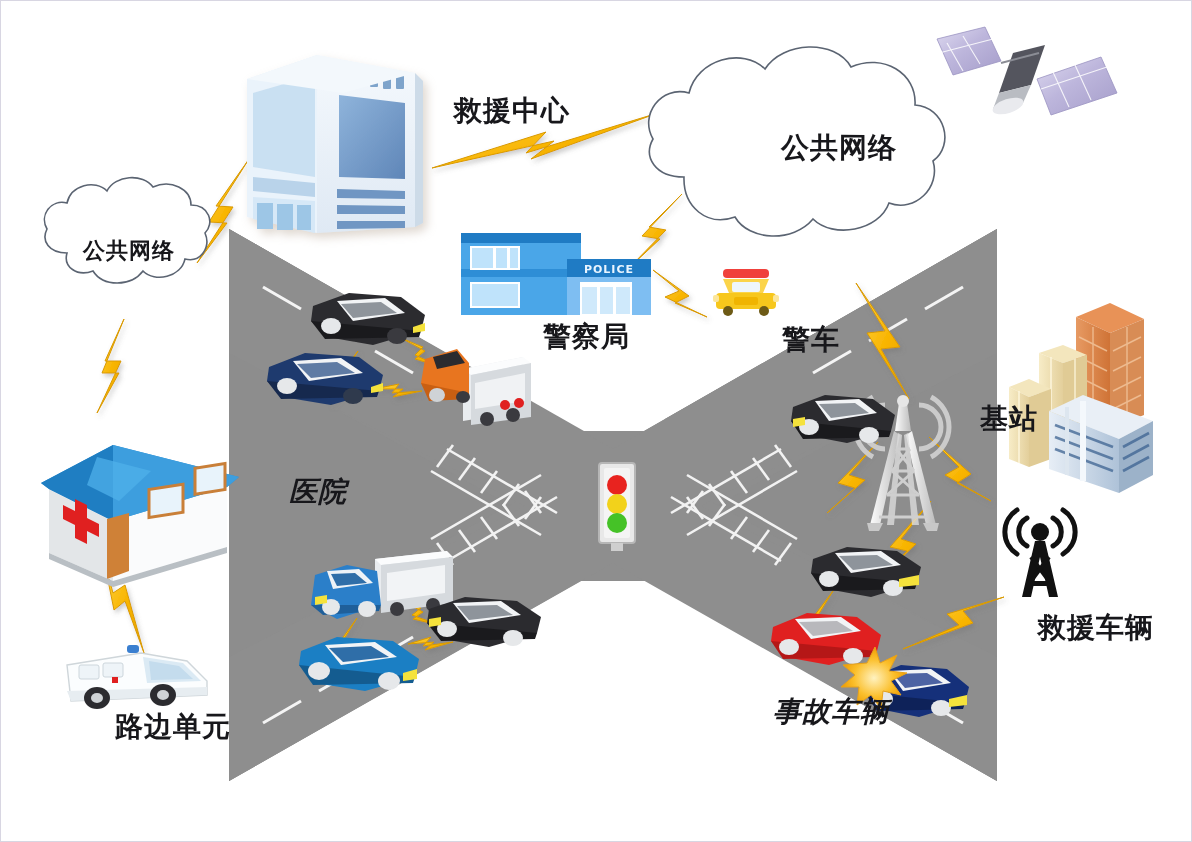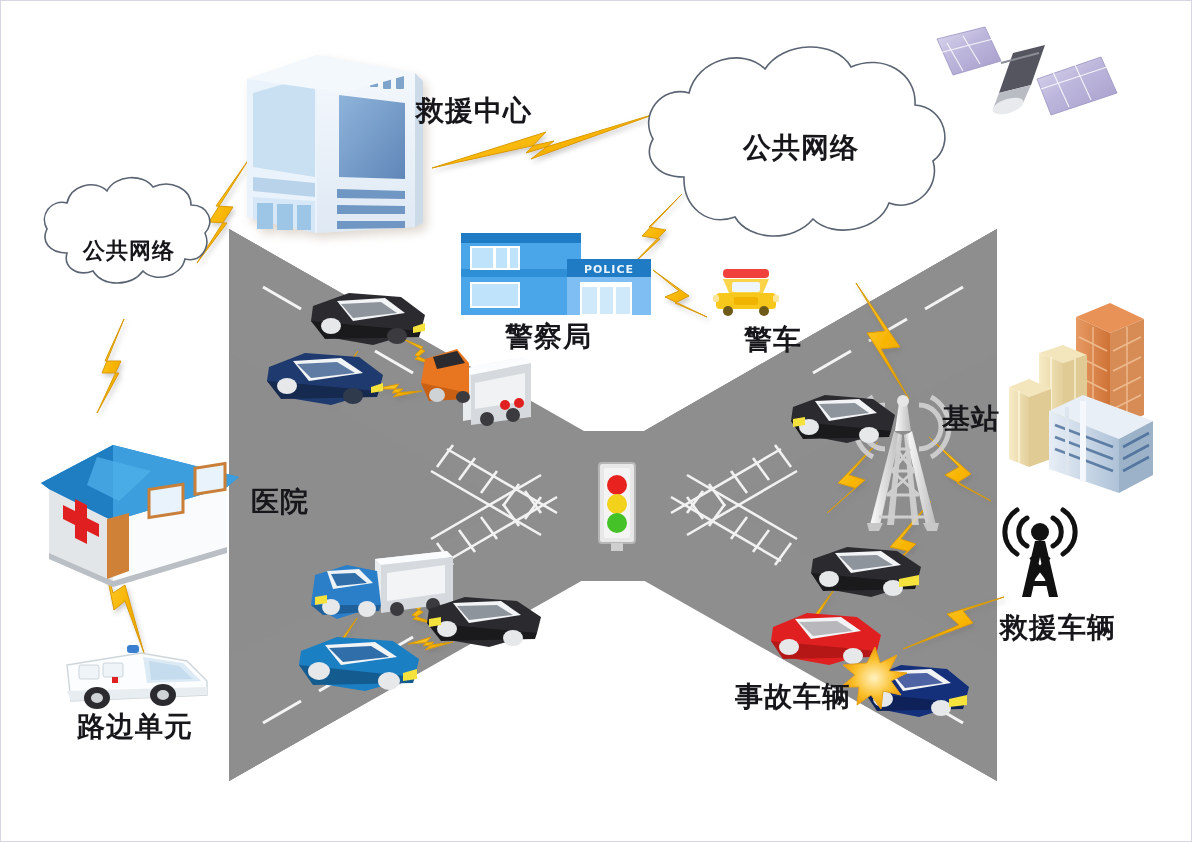--- a/index.html
+++ b/index.html
@@ -10,21 +10,21 @@
     border:1px solid #d8d6e2;
   }
   #scene{position:absolute;inset:0;}
   .lbl{
     position:absolute;
     font-family:"DejaVu Sans","Liberation Sans",sans-serif;
     font-weight:bold;color:#17171b;white-space:nowrap;
     letter-spacing:1px;
     line-height:1;
   }
-  .lbl.big{font-size:28px;}
+  .lbl.big{font-size:28px;padding-left:38px;}
   .lbl.med{font-size:26px;}
   svg{display:block;}
 </style>
 </head>
 <body>
 
 <div id="stage">
   <svg id="scene" width="1192" height="842" viewBox="0 0 1192 842">
     <defs>
       <linearGradient id="gBoltV" x1="0" y1="0" x2="1" y2="1">
@@ -580,22 +580,22 @@
   <div class="lbl big" style="left:415px;top:96px;">救援中心</div>
 
   <div class="lbl big" style="left:742px;top:133px;">公共网络</div>
 
   <div class="lbl med" style="left:82px;top:239px;font-size:22px;">公共网络</div>
 
   <div class="lbl big" style="left:504px;top:322px;">警察局</div>
 
   <div class="lbl big" style="left:719px;top:325px;margin-left:24px;">警车</div>
 
-  <div class="lbl big" style="left:250px;top:487px;">医院</div>
+  <div class="lbl big" style="left:250px;top:477px;font-style:italic;">医院</div>
 
   <div class="lbl big" style="left:76px;top:712px;">路边单元</div>
 
   <div class="lbl big" style="left:941px;top:404px;font-family:Liberation Serif, serif;">基站</div>
 
   <div class="lbl big" style="left:999px;top:613px;">救援车辆</div>
 
-  <div class="lbl big" style="left:734px;top:682px;">事故车辆</div>
+  <div class="lbl big" style="left:734px;top:697px;font-style:italic;">事故车辆</div>
 </div>
 
 </body></html>

